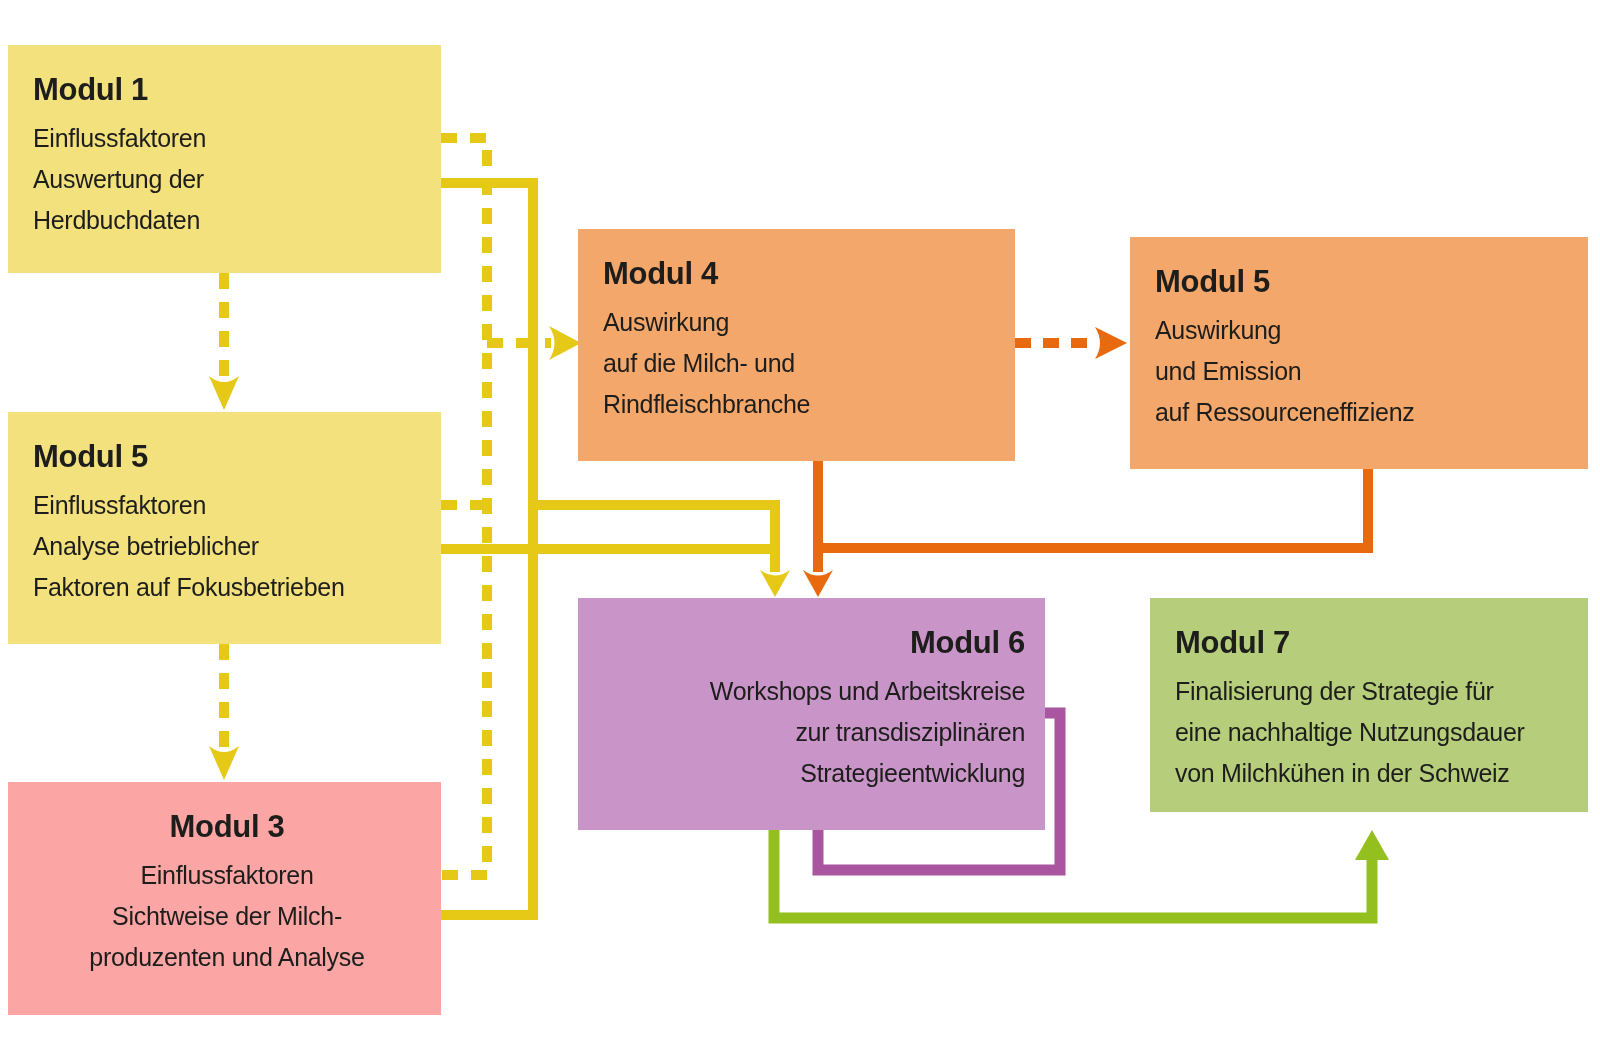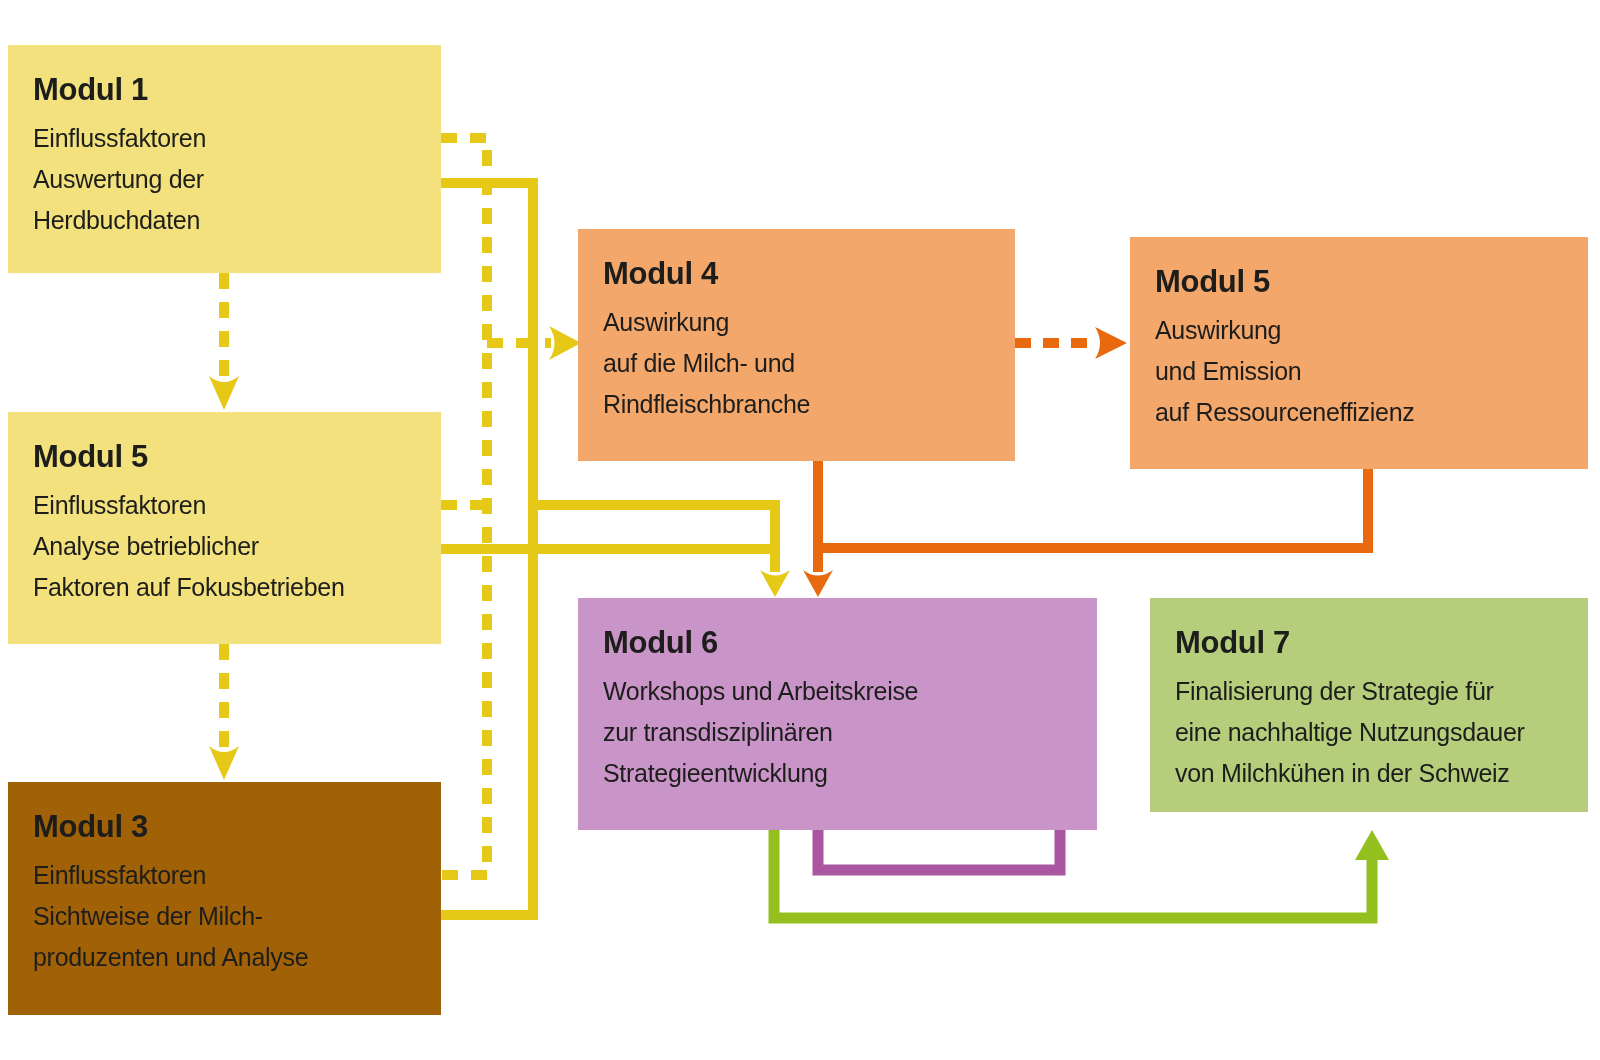--- a/index.html
+++ b/index.html
@@ -26,21 +26,21 @@
   .module-line{
     font-size:25px;
     line-height:41px;
     white-space:nowrap;
   }
   .m1{left:8px;  top:45px;  width:433px;height:228px;}
   .m2{left:8px;  top:412px; width:433px;height:232px;}
   .m3{left:8px;  top:782px; width:433px;height:233px;}
   .m4{left:578px;top:229px; width:437px;height:232px;}
   .m5{left:1130px;top:229px;width:458px;height:232px;margin-top:8px;}
-  .m6{left:578px;top:598px; width:519px;height:232px;}
+  .m6{left:578px;top:598px; width:467px;height:232px;text-align:right;}
   .m7{left:1150px;top:598px;width:438px;height:214px;}
 </style>
 </head>
 <body>
 
 <div id="canvas" style="color: rgb(29, 29, 27);">
 
   <svg id="wires" viewBox="0 0 1600 1060">
 
     <path d="M441 138 H487 V875 H441" fill="none" stroke-width="10" stroke-dasharray="16 13" stroke="#e6c816"></path>
@@ -79,21 +79,21 @@
     <div class="module-line">Herdbuchdaten</div>
   </div>
 
   <div class="module m2" style="background-color: rgb(242, 225, 124);">
     <div class="module-title">Modul 5</div>
     <div class="module-line">Einflussfaktoren</div>
     <div class="module-line">Analyse betrieblicher</div>
     <div class="module-line">Faktoren auf Fokusbetrieben</div>
   </div>
 
-  <div class="module m3" style="background-color: #a16207;">
+  <div class="module m3" style="background-color: #fca5a5; text-align: center;">
     <div class="module-title">Modul 3</div>
     <div class="module-line">Einflussfaktoren</div>
     <div class="module-line">Sichtweise der Milch-</div>
     <div class="module-line">produzenten und Analyse</div>
   </div>
 
   <div class="module m4" style="background-color: rgb(244, 167, 107);">
     <div class="module-title">Modul 4</div>
     <div class="module-line">Auswirkung</div>
     <div class="module-line">auf die Milch- und</div>

